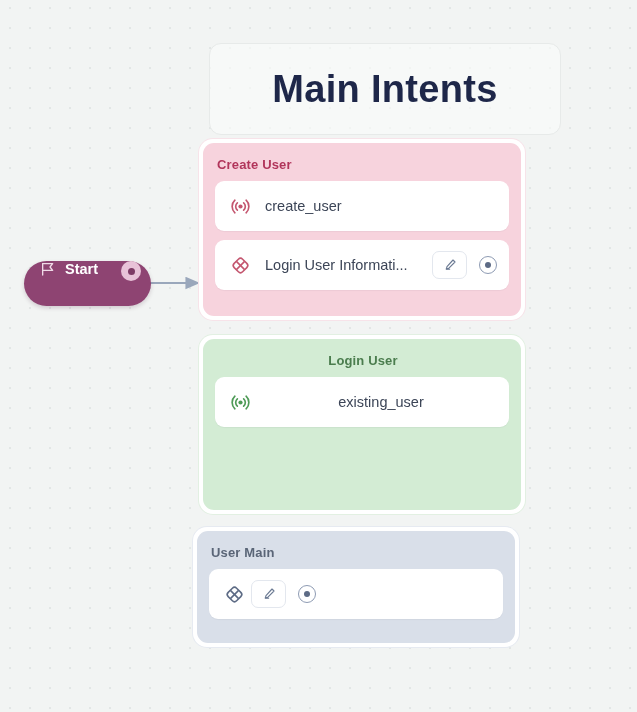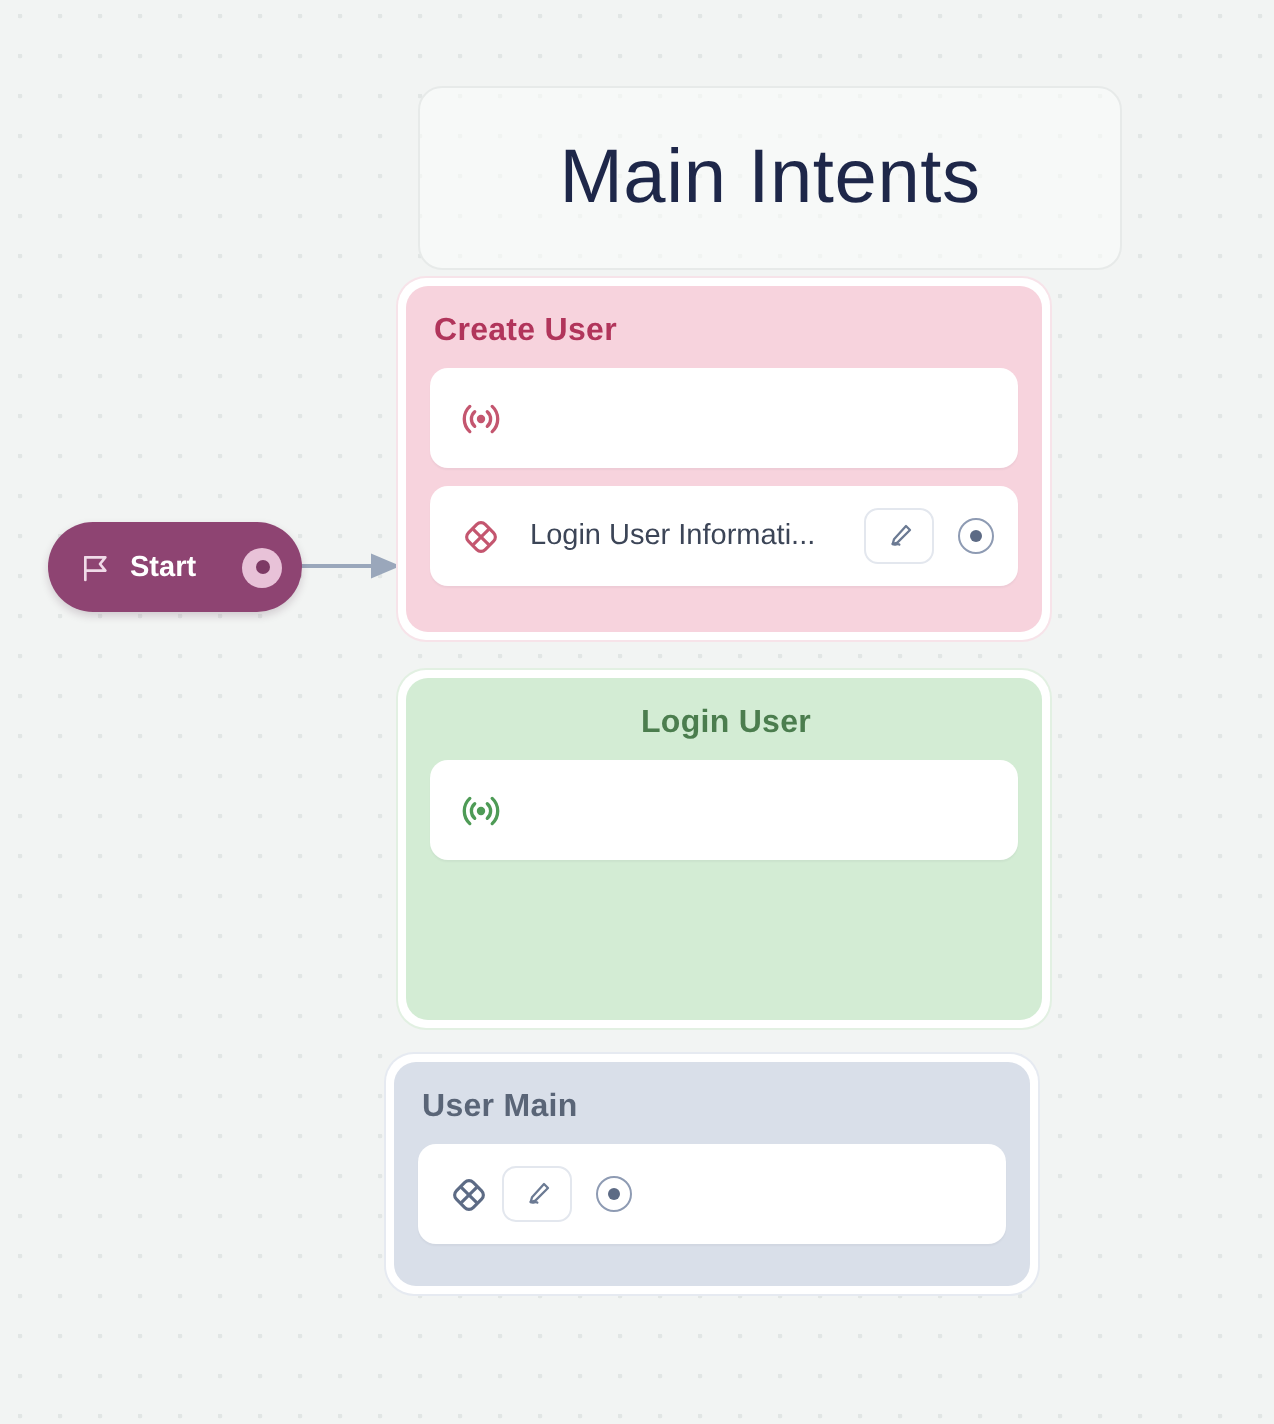--- a/index.html
+++ b/index.html
@@ -36,42 +36,42 @@
     background: rgba(250, 251, 250, 0.62);
     border: 1px solid #e7eae9;
     border-radius: 12px;
     box-sizing: border-box;
     display: flex;
     align-items: center;
     justify-content: center;
   }
   #intents-title {
     font-size: 38px;
-    font-weight: 400;
+    font-weight: 700;
     color: #1e2749;
     letter-spacing: 0.3px;
     line-height: 1;
   }
 
   
   .group {
     position: absolute;
     box-sizing: border-box;
     border-radius: 14px;
     padding: 4px;
     background: #ffffff;
   }
   .group-inner {
     border-radius: 11px;
     padding: 12px 12px 13px 12px;
     height: 100%;
     box-sizing: border-box;
   }
   .group-title {
-    font-size: 16px;
+    font-size: 13px;
     font-weight: 700;
     margin: 2px 0 9px 2px;
     letter-spacing: 0.15px;
   }
 
   
   .group.pink  { box-shadow: 0 0 0 1px #f7e3e9; }
   .group.pink  .group-inner { background: #f7d3dd; }
   .group.pink  .group-title { color: #b1355b; }
 
@@ -152,21 +152,20 @@
   
   #start-node {
     position: absolute;
     left: 24px;
     top: 261px;
     width: 127px;
     height: 45px;
     background: #8e4472;
     border-radius: 23px;
     display: flex;
-    align-items: center;
     padding: 0 10px 0 16px;
     box-sizing: border-box;
     box-shadow: 0 2px 4px rgba(60,20,50,0.18);
   }
   #start-label {
     color: #ffffff;
     font-size: 14.5px;
     font-weight: 700;
     margin: 0 10px 0 9px;
     flex: 1 1 auto;
@@ -229,20 +228,21 @@
       <div class="node">
         <span class="node-icon">
           <svg width="21" height="21" viewBox="0 0 24 24" fill="none" stroke="#c4566f" stroke-width="1.9" stroke-linecap="round">
             <circle cx="12" cy="12" r="2.4" fill="#c4566f" stroke="none"></circle>
             <path d="M8.4 7.8a5.6 5.6 0 0 0 0 8.4"></path>
             <path d="M15.6 7.8a5.6 5.6 0 0 1 0 8.4"></path>
             <path d="M5.6 4.8a9.8 9.8 0 0 0 0 14.4"></path>
             <path d="M18.4 4.8a9.8 9.8 0 0 1 0 14.4"></path>
           </svg>
         </span>
+        <span class="node-label">create_user</span>
       </div>
 
       <div class="node">
         <span class="node-icon">
           <svg width="21" height="21" viewBox="0 0 24 24" fill="none" stroke="#c4566f" stroke-width="1.8" stroke-linejoin="round">
             <rect x="5.2" y="5.2" width="13.6" height="13.6" rx="3.4" transform="rotate(45 12 12)"></rect>
             <line x1="7.6" y1="7.6" x2="16.4" y2="16.4"></line>
             <line x1="16.4" y1="7.6" x2="7.6" y2="16.4"></line>
           </svg>
         </span>
@@ -265,20 +265,21 @@
       <div class="node">
         <span class="node-icon">
           <svg width="21" height="21" viewBox="0 0 24 24" fill="none" stroke="#4e9b56" stroke-width="1.9" stroke-linecap="round">
             <circle cx="12" cy="12" r="2.4" fill="#4e9b56" stroke="none"></circle>
             <path d="M8.4 7.8a5.6 5.6 0 0 0 0 8.4"></path>
             <path d="M15.6 7.8a5.6 5.6 0 0 1 0 8.4"></path>
             <path d="M5.6 4.8a9.8 9.8 0 0 0 0 14.4"></path>
             <path d="M18.4 4.8a9.8 9.8 0 0 1 0 14.4"></path>
           </svg>
         </span>
+        <span class="node-label">existing_user</span>
       </div>
 
     </div>
   </div>
 
   <div class="group gray" id="g-task" style="left:193px; top:527px; width:326px; height:120px;">
     <div class="group-inner">
       <div class="group-title">User Main</div>
 
       <div class="node">

